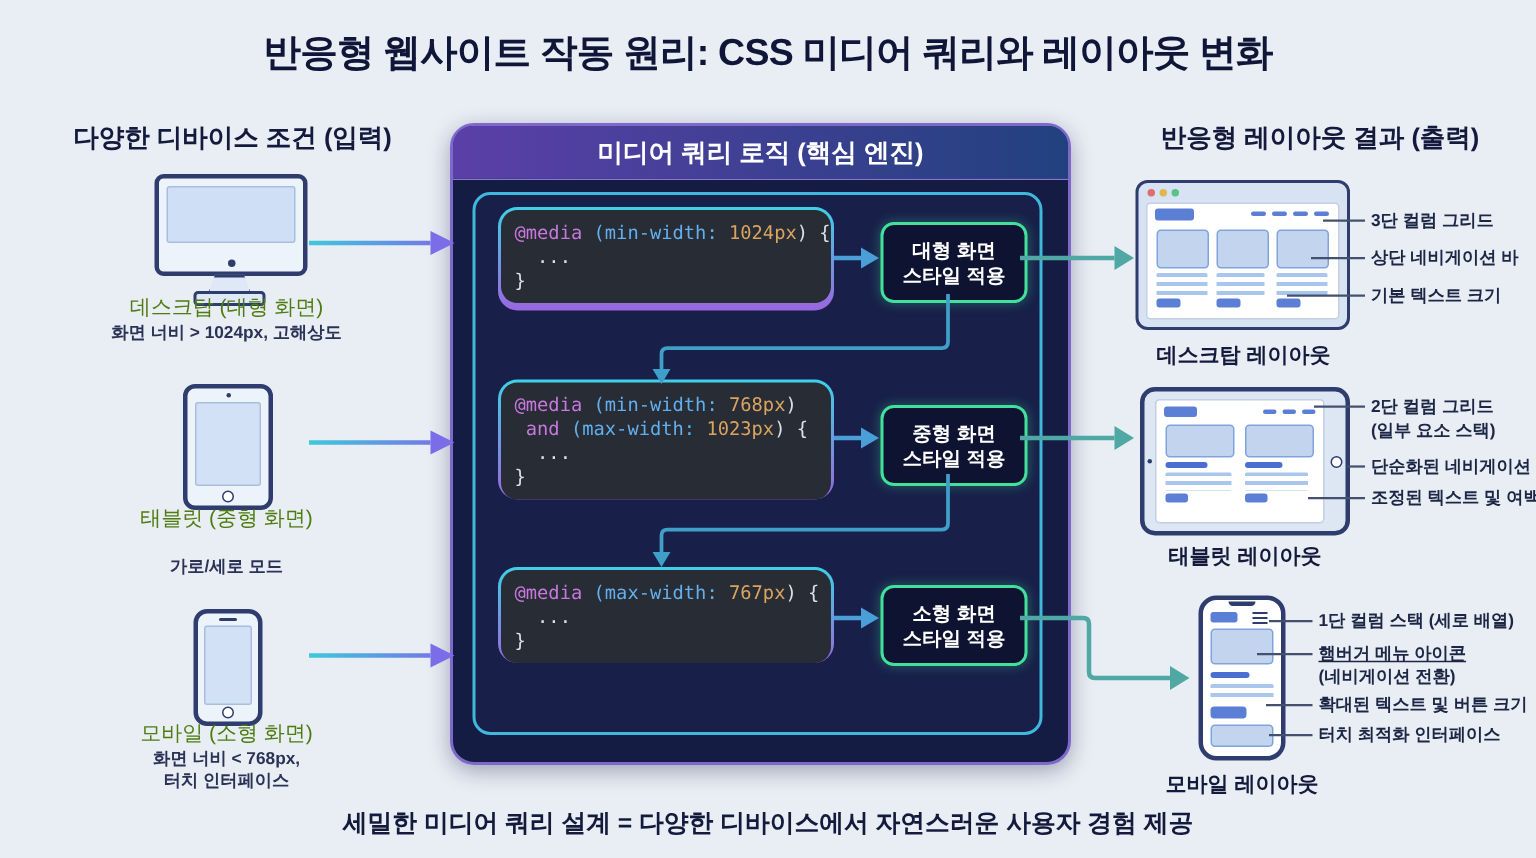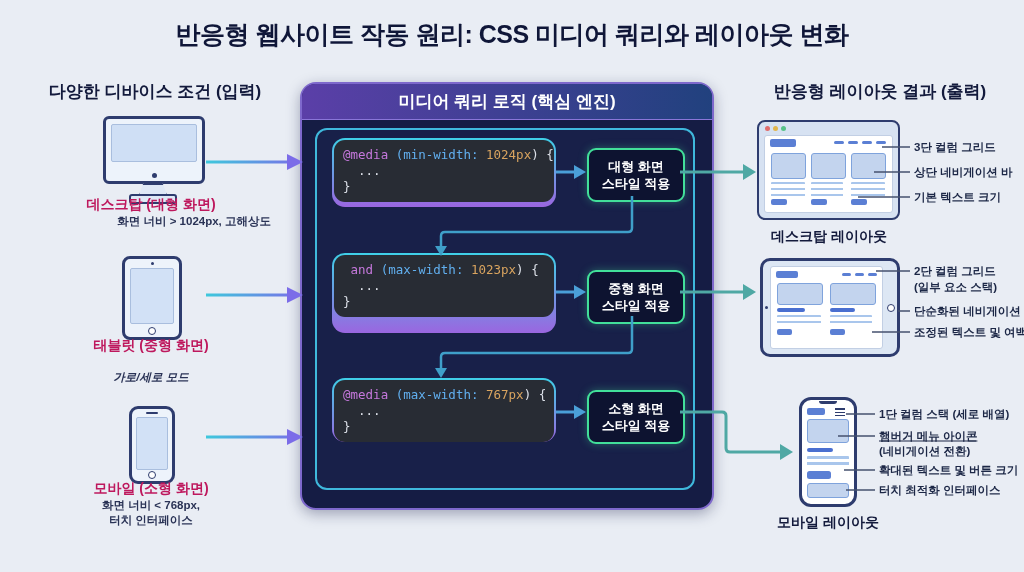--- a/index.html
+++ b/index.html
@@ -7,21 +7,21 @@
           font-family:"Liberation Sans",sans-serif;color:#10173a;}
   .abs{position:absolute;}
   .ctr{text-align:center;}
 
   
   .title{left:0;top:18px;width:1024px;font-size:25px;font-weight:bold;color:#0f1638;letter-spacing:-0.5px;}
   .colhead{font-size:17px;font-weight:bold;color:#131a3c;}
   .footer-note{left:0;top:538px;width:1024px;font-size:16.5px;font-weight:bold;color:#131a3c;}
 
   
-  .dev-name{font-size:14px;font-weight:bold;color:#be185d;}
+  .dev-name{font-size:14px;font-weight:normal;color:#4d7c0f;}
   .dev-spec{font-size:11.5px;font-weight:bold;color:#2a3356;}
   .mon-body{left:103px;top:116px;width:96px;height:62px;border:3px solid #2e3c6e;border-radius:6px;background:#edf3fb;}
   .mon-screen{position:absolute;left:5px;top:5px;right:5px;height:36px;background:#cfdff5;border:1.5px solid #a9bede;border-radius:2px;}
   .mon-dot{position:absolute;left:50%;bottom:3px;width:5px;height:5px;margin-left:-2.5px;border-radius:50%;background:#2e3c6e;}
   .mon-stand{left:138px;top:183px;width:26px;height:11px;background:#dfe8f6;border:2.5px solid #2e3c6e;clip-path:polygon(18% 0,82% 0,100% 100%,0 100%);}
   .mon-base{left:129px;top:194px;width:44px;height:6px;background:#dfe8f6;border:2.5px solid #2e3c6e;border-radius:3px;}
   .tab-body{left:122px;top:256px;width:54px;height:78px;border:3px solid #2e3c6e;border-radius:8px;background:#edf3fb;}
   .tab-screen{position:absolute;left:5px;right:5px;top:9px;bottom:13px;background:#d2e1f6;border:1px solid #a9bede;border-radius:2px;}
   .tab-cam{position:absolute;left:50%;top:3px;width:3px;height:3px;margin-left:-1.5px;border-radius:50%;background:#2e3c6e;}
   .tab-home{position:absolute;left:50%;bottom:2px;width:6px;height:6px;margin-left:-4px;border:1.5px solid #2e3c6e;border-radius:50%;background:#fff;}
@@ -76,29 +76,29 @@
 
   <div class="abs title ctr">반응형 웹사이트 작동 원리: CSS 미디어 쿼리와 레이아웃 변화</div>
 
   <div class="abs mon-body">
     <div class="mon-screen"></div>
     <div class="mon-dot"></div>
   </div>
   <div class="abs mon-stand"></div>
   <div class="abs mon-base"></div>
   <div class="abs dev-name ctr" style="left:31px;top:196px;width:240px;">데스크탑 (대형 화면)</div>
-  <div class="abs dev-spec ctr" style="left:31px;top:214px;width:240px;text-align:right;">화면 너비 &gt; 1024px, 고해상도</div>
+  <div class="abs dev-spec ctr" style="left:31px;top:214px;width:240px;">화면 너비 &gt; 1024px, 고해상도</div>
 
   <div class="abs tab-body">
     <div class="tab-screen"></div>
     <div class="tab-cam"></div>
     <div class="tab-home"></div>
   </div>
   <div class="abs dev-name ctr" style="left:31px;top:337px;width:240px;">태블릿 (중형 화면)</div>
-  <div class="abs dev-spec ctr" style="left:31px;top:370px;width:240px;font-style:italic;">가로/세로 모드</div>
+  <div class="abs dev-spec ctr" style="left:31px;top:370px;width:240px;">가로/세로 모드</div>
 
   <div class="abs ph-body">
     <div class="ph-screen"></div>
     <div class="ph-spk"></div>
     <div class="ph-home"></div>
   </div>
   <div class="abs dev-name ctr" style="left:31px;top:480px;width:240px;">모바일 (소형 화면)</div>
   <div class="abs dev-spec ctr" style="left:31px;top:498px;width:240px;">화면 너비 &lt; 768px,</div>
   <div class="abs dev-spec ctr" style="left:31px;top:513px;width:240px;">터치 인터페이스</div>
 
@@ -108,21 +108,21 @@
 
     <div class="codewrap" style="left:30px;top:54px;height:69px;">
       <div class="code"><div><span class="c-kw">@media</span><span class="c-pr"> (min-width: </span><span class="c-val">1024px</span><span class="c-pl">) {</span></div><div class="c-pl">  ...</div><div class="c-pl">}</div></div>
     </div>
     <div class="result" style="top:64px;">
       <span>대형 화면</span>
       <span>스타일 적용</span>
     </div>
 
     <div class="codewrap" style="left:30px;top:169px;height:80px;">
-      <div class="code"><div><span class="c-kw"> and</span><span class="c-pr"> (max-width: </span><span class="c-val">1023px</span><span class="c-pl">) {</span></div><div class="c-pl">  ...</div><div class="c-pl">}</div></div>
+      <div class="code"><div><span class="c-kw">@media</span><span class="c-pr"> (min-width: </span><span class="c-val">768px</span><span class="c-pl">)</span></div><div><span class="c-kw"> and</span><span class="c-pr"> (max-width: </span><span class="c-val">1023px</span><span class="c-pl">) {</span></div><div class="c-pl">  ...</div><div class="c-pl">}</div></div>
     </div>
     <div class="result" style="top:186px;">
       <span>중형 화면</span>
       <span>스타일 적용</span>
     </div>
 
     <div class="codewrap" style="left:30px;top:294px;height:64px;">
       <div class="code"><div><span class="c-kw">@media</span><span class="c-pr"> (max-width: </span><span class="c-val">767px</span><span class="c-pl">) {</span></div><div class="c-pl">  ...</div><div class="c-pl">}</div></div>
     </div>
     <div class="result" style="top:306px;">
@@ -189,40 +189,42 @@
           </div>
       </div>
     </div>
     <div class="t-cam"></div>
     <div class="t-home"></div>
   </div>
   <div class="abs anno" style="left:914px;top:271px;">2단 컬럼 그리드</div>
   <div class="abs anno" style="left:914px;top:287px;">(일부 요소 스택)</div>
   <div class="abs anno" style="left:914px;top:311px;">단순화된 네비게이션</div>
   <div class="abs anno" style="left:914px;top:332px;">조정된 텍스트 및 여백</div>
+  <div class="abs cap ctr" style="left:760px;top:362px;width:140px;">태블릿 레이아웃</div>
 
   <div class="abs phone">
     <div class="p-notch"></div>
     <div style="position:absolute;left:5px;right:5px;top:8px;bottom:5px;">
       <div class="logo" style="left:0;top:0;width:18px;height:7px;"></div>
       <div class="p-burger" style="top:0;"></div>
       <div class="mimg" style="height:22px;margin-top:11px;"></div>
       <div class="mbtn" style="width:26px;height:4px;margin-top:5px;background:#4a6fd0;"></div>
       <div class="tl" style="height:12px;margin-top:4px;width:100%;"></div>
       <div class="mbtn" style="width:24px;height:8px;margin-top:3px;border-radius:2.5px;"></div>
       <div class="mimg" style="height:13px;margin-top:4px;"></div>
     </div>
   </div>
   <div class="abs anno" style="left:879px;top:414px;">1단 컬럼 스택 (세로 배열)</div>
   <div class="abs anno" style="left:879px;top:436px;text-decoration:underline;">햄버거 메뉴 아이콘</div>
   <div class="abs anno" style="left:879px;top:451px;">(네비게이션 전환)</div>
   <div class="abs anno" style="left:879px;top:470px;">확대된 텍스트 및 버튼 크기</div>
   <div class="abs anno" style="left:879px;top:490px;">터치 최적화 인터페이스</div>
   <div class="abs cap ctr" style="left:768px;top:514px;width:120px;">모바일 레이아웃</div>
 
+  <div class="abs footer-note ctr">세밀한 미디어 쿼리 설계 = 다양한 디바이스에서 자연스러운 사용자 경험 제공</div>
 
   <svg class="overlay" width="1024" height="572" viewBox="0 0 1024 572">
     <defs>
       <linearGradient id="gIn" gradientUnits="userSpaceOnUse" x1="206" y1="0" x2="302" y2="0">
         <stop offset="0" stop-color="#3ec8dc"></stop>
           <stop offset="1" stop-color="#7b6ce8"></stop>
       </linearGradient>
     </defs>
 
     <g>

